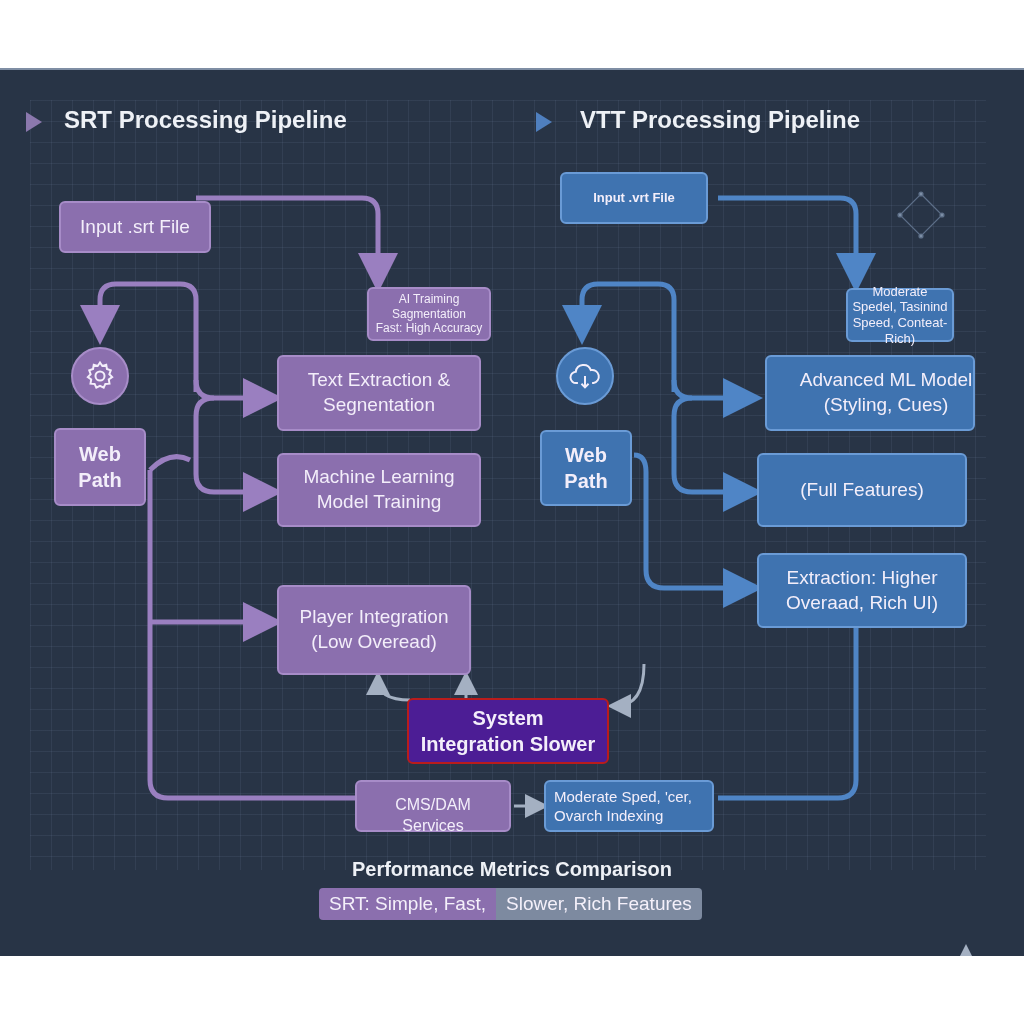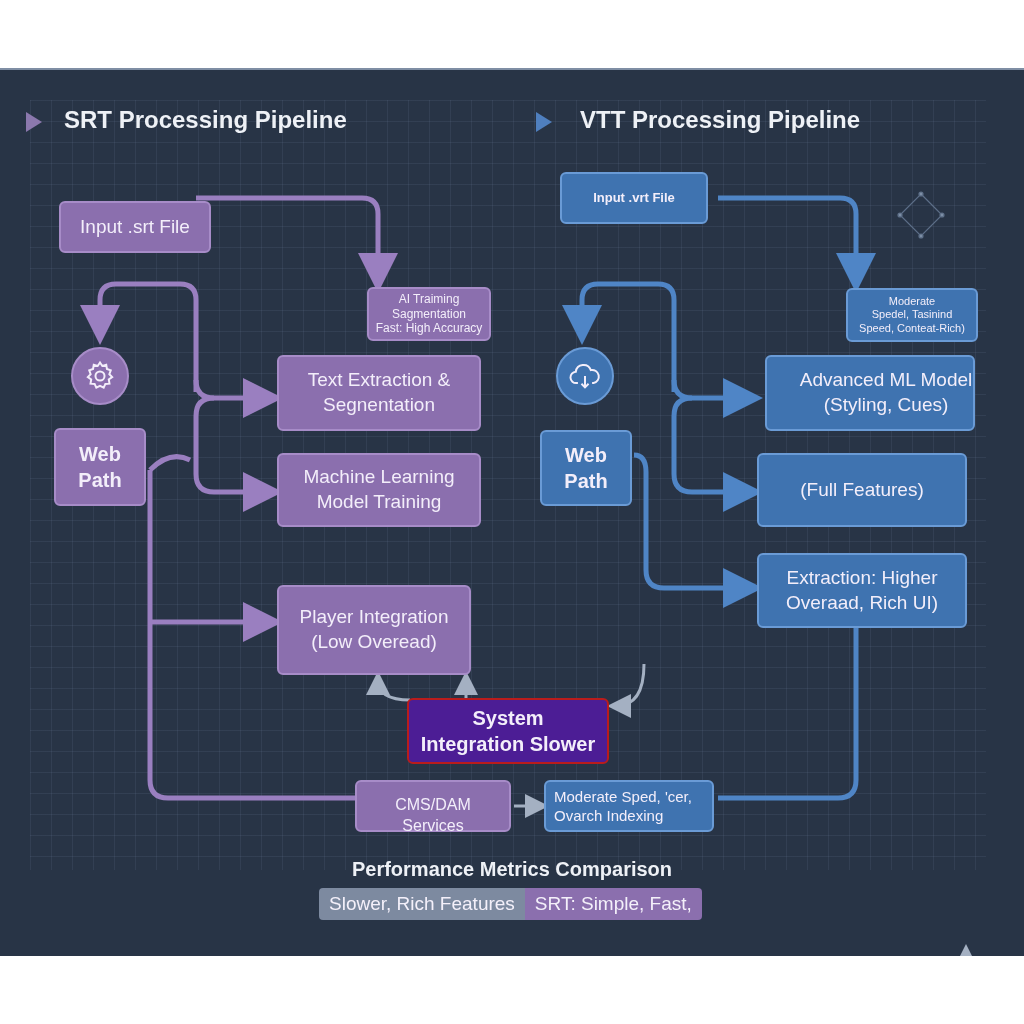--- a/index.html
+++ b/index.html
@@ -122,21 +122,21 @@
     </svg>
   <span style="display:flex;flex-direction:column;">
       <span>CMS/DAM</span>
       <span>Services</span>
     </span>
 </div>
 
 <div class="box b" style="left:560px;top:172px;width:148px;height:52px;font-size:13px;font-weight:bold;">
     <span>Input .vrt File</span>
   </div>
-<div class="box b" style="left:846px;top:288px;width:132px;height:54px;font-size:11px;line-height:1.2;">
+<div class="box b" style="left:846px;top:288px;width:108px;height:54px;font-size:13px;line-height:1.2;">
   <span>Moderate</span>
   <span>Spedel, Tasinind</span>
   <span>Speed, Conteat-Rich)</span>
 </div>
 <div class="circle" style="left:556px;top:347px;background:#3f73b0;border:2px solid #6a9bd6;">
   <svg width="34" height="34" viewBox="0 0 24 24" fill="none" stroke="#f3eefa" stroke-width="1.4">
       <path d="M7 17H6a4 4 0 0 1-.5-8 5.5 5.5 0 0 1 10.6-1.2A4 4 0 0 1 18 17h-1"></path>
       <path d="M12 12v8M9.5 17.5L12 20l2.5-2.5"></path>
     </svg>
 </div>
@@ -160,15 +160,15 @@
     <span>Ovarch Indexing</span>
 </div>
 
 <div class="box g" style="left:407px;top:698px;width:202px;height:66px;font-size:20px;font-weight:bold;">
   <span>System</span>
     <span>Integration Slower</span>
 </div>
 
 <div style="position:absolute;left:0;width:1024px;top:858px;text-align:center;color:#eef1f6;font-size:20px;font-weight:bold;">Performance Metrics Comparison</div>
 <div class="bar" style="left:319px;">
+  <span style="background:#8b6fae;">SRT: Simple, Fast,</span>
   <span style="background:#7d8aa0;">Slower, Rich Features</span>
-  <span style="background:#8b6fae;">SRT: Simple, Fast,</span>
 </div>
 
 </body></html>

